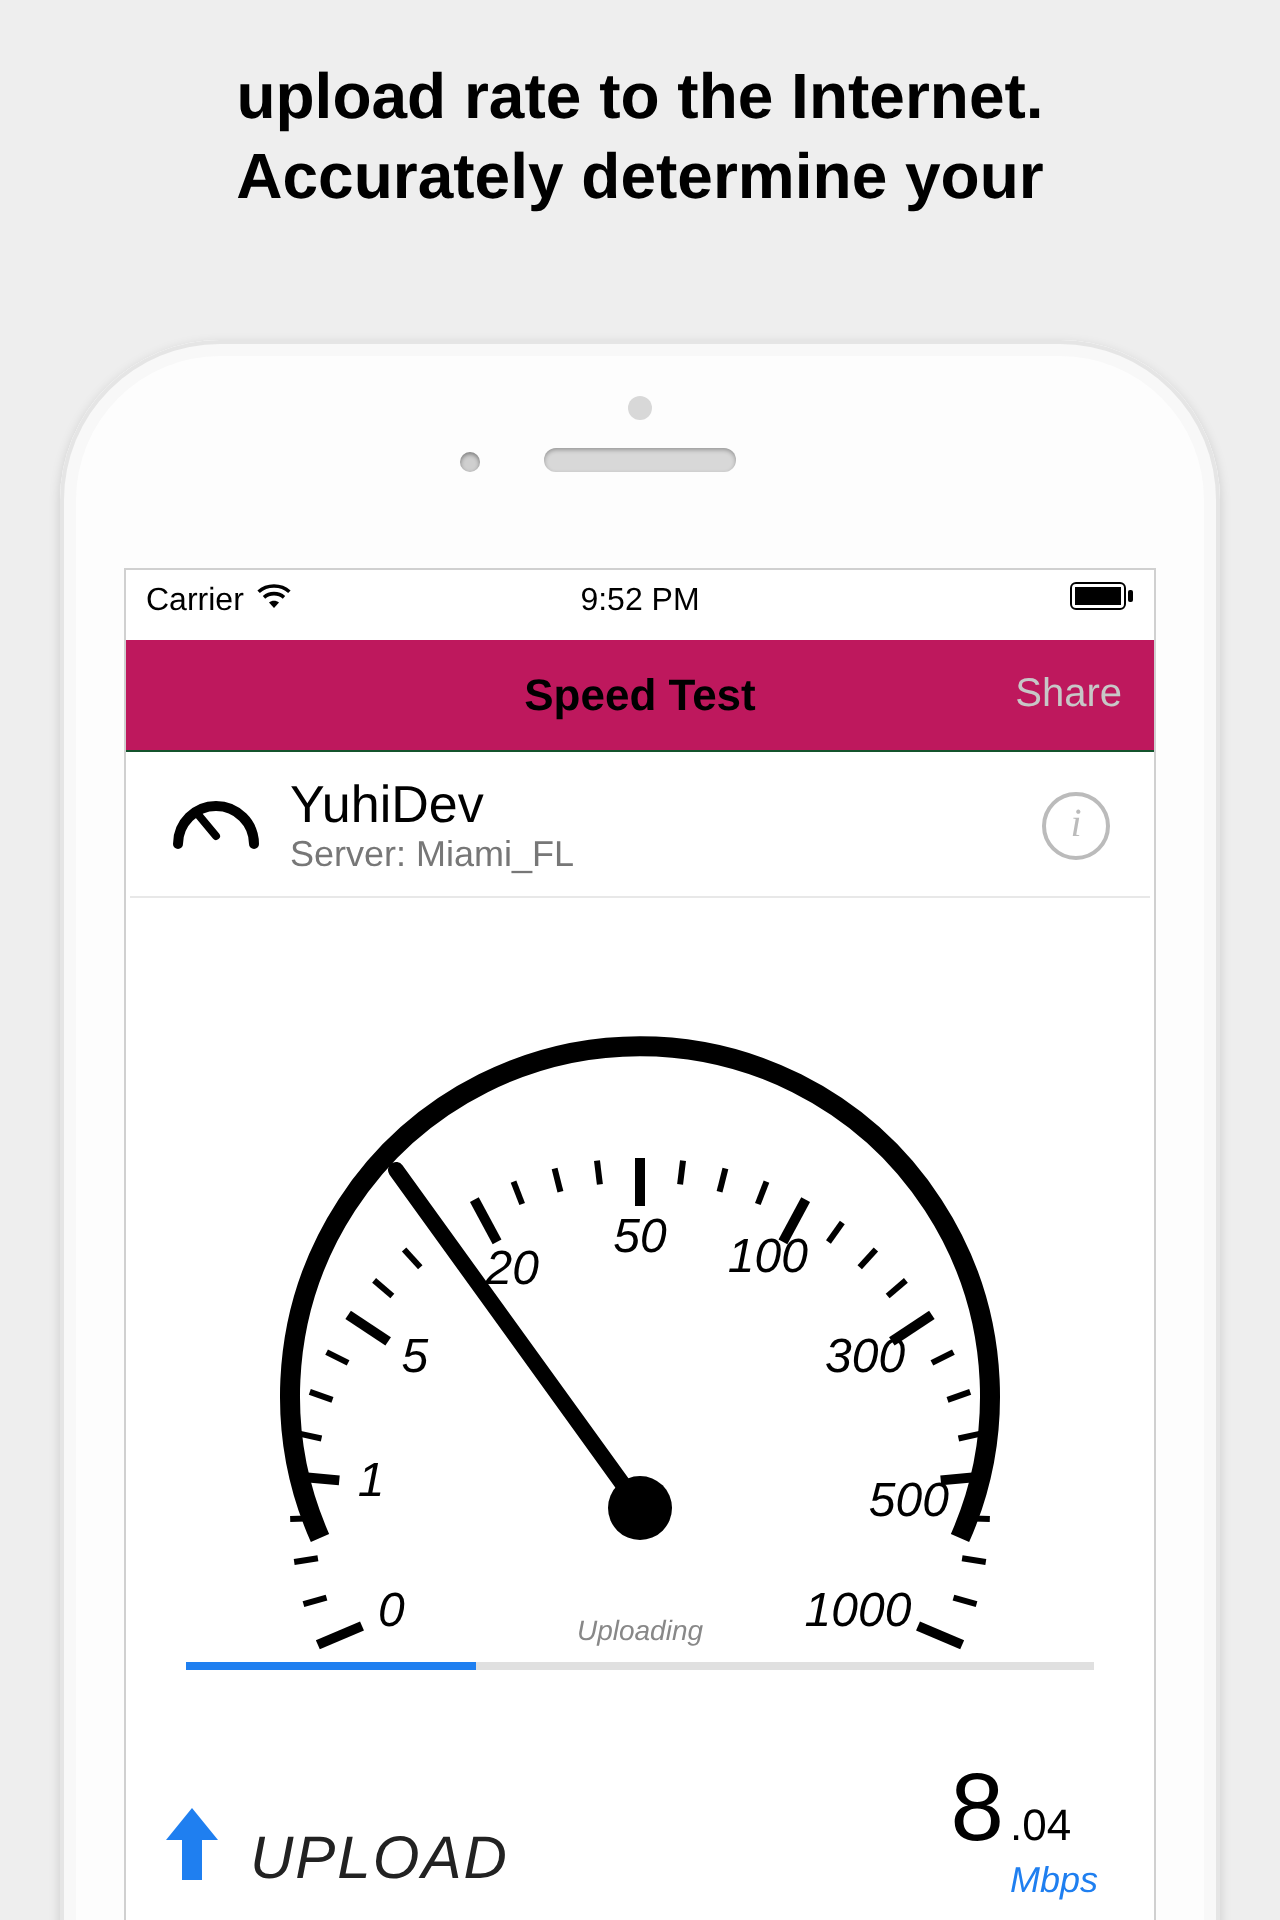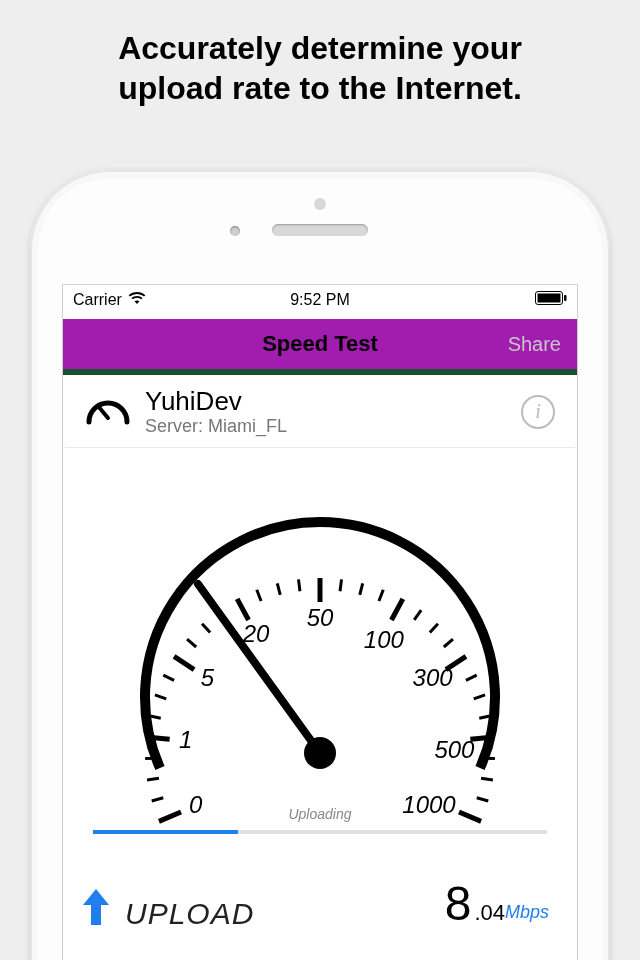--- a/index.html
+++ b/index.html
@@ -73,22 +73,22 @@
     font-size: 16px;
     padding: 6px 10px 4px;
     color: #000;
   }
   .status-left, .status-right { display: flex; align-items: center; gap: 6px; }
   .status-center { position:absolute; left:50%; transform:translateX(-50%); font-weight:500; }
 
   
   .nav-bar {
     position: relative;
-    background: #a21caf;
-    border-bottom: 6px solid #14532d;
+    background: #be185d;
+    border-bottom: 1px solid #14532d;
     height: 56px;
     display: flex; align-items: center; justify-content: center;
     margin-top: 6px;
   }
   .nav-title { font-size: 22px; font-weight: 600; }
   .nav-share { position: absolute; right: 16px; color: #c7c7c7; font-size: 20px; }
 
   
   .server-row {
     display: flex; align-items: center;
@@ -130,36 +130,36 @@
   .result-label {
     font-size: 30px; font-style: italic; letter-spacing: 1px;
     color: #222; flex: 1; margin-left: 4px;
   }
   .result-value {
     display: flex; align-items: baseline; color: #000;
   }
   .result-int   { font-size: 48px; font-weight: 400; }
   .result-frac  { font-size: 22px; margin-top: 2px; }
   .result-unit  { font-size: 18px; color:#1f7ff0; font-style: italic; position:relative; top:4px; }
-  .result-stack { display:flex; flex-direction:row; align-items:flex-start; margin-left:3px; }
+  .result-stack { display:flex; flex-direction:column; align-items:flex-start; margin-left:3px; }
 
   .tick-label {
     position: absolute;
     font-size: 24px;
     font-style: italic;
     color: #000;
     transform: translate(-50%, -50%);
   }
 </style>
 </head>
 <body>
 
 <div class="promo-header">
+  <div>upload rate to the Internet.</div>
   <div>Accurately determine your</div>
-  <div>upload rate to the Internet.</div>
 </div>
 
 <div class="phone-wrap">
   <div class="phone-shell">
     <div class="phone-sensor"></div>
     <div class="phone-speaker"></div>
     <div class="phone-camera"></div>
 
     <div class="screen">
 
@@ -251,21 +251,21 @@
             <circle cx="230" cy="305" r="16" fill="#000"></circle>
           </g>
         </svg>
 
         <div id="tick-labels">
             <div class="tick-label" style="left: 132.732px; top: 357.749px;">0</div>
             <div class="tick-label" style="left: 122.566px; top: 292.647px;">1</div>
             <div class="tick-label" style="left: 144.425px; top: 230.489px;">5</div>
             <div class="tick-label" style="left: 193.102px; top: 186.08px;">20</div>
             <div class="tick-label" style="left: 257px; top: 170px;">50</div>
-            <div class="tick-label" style="left: 320.898px; top: 192px;">100</div>
+            <div class="tick-label" style="left: 320.898px; top: 180px;">100</div>
             <div class="tick-label" style="left: 369.575px; top: 230.489px;">300</div>
             <div class="tick-label" style="left: 391.434px; top: 302px;">500</div>
             <div class="tick-label" style="left: 366px; top: 357.749px;">1000</div>
           </div>
         <div class="uploading-label">Uploading</div>
         <div class="progress-track">
           <div class="progress-fill" style="width: 32%;"></div>
         </div>
       </div>
 

